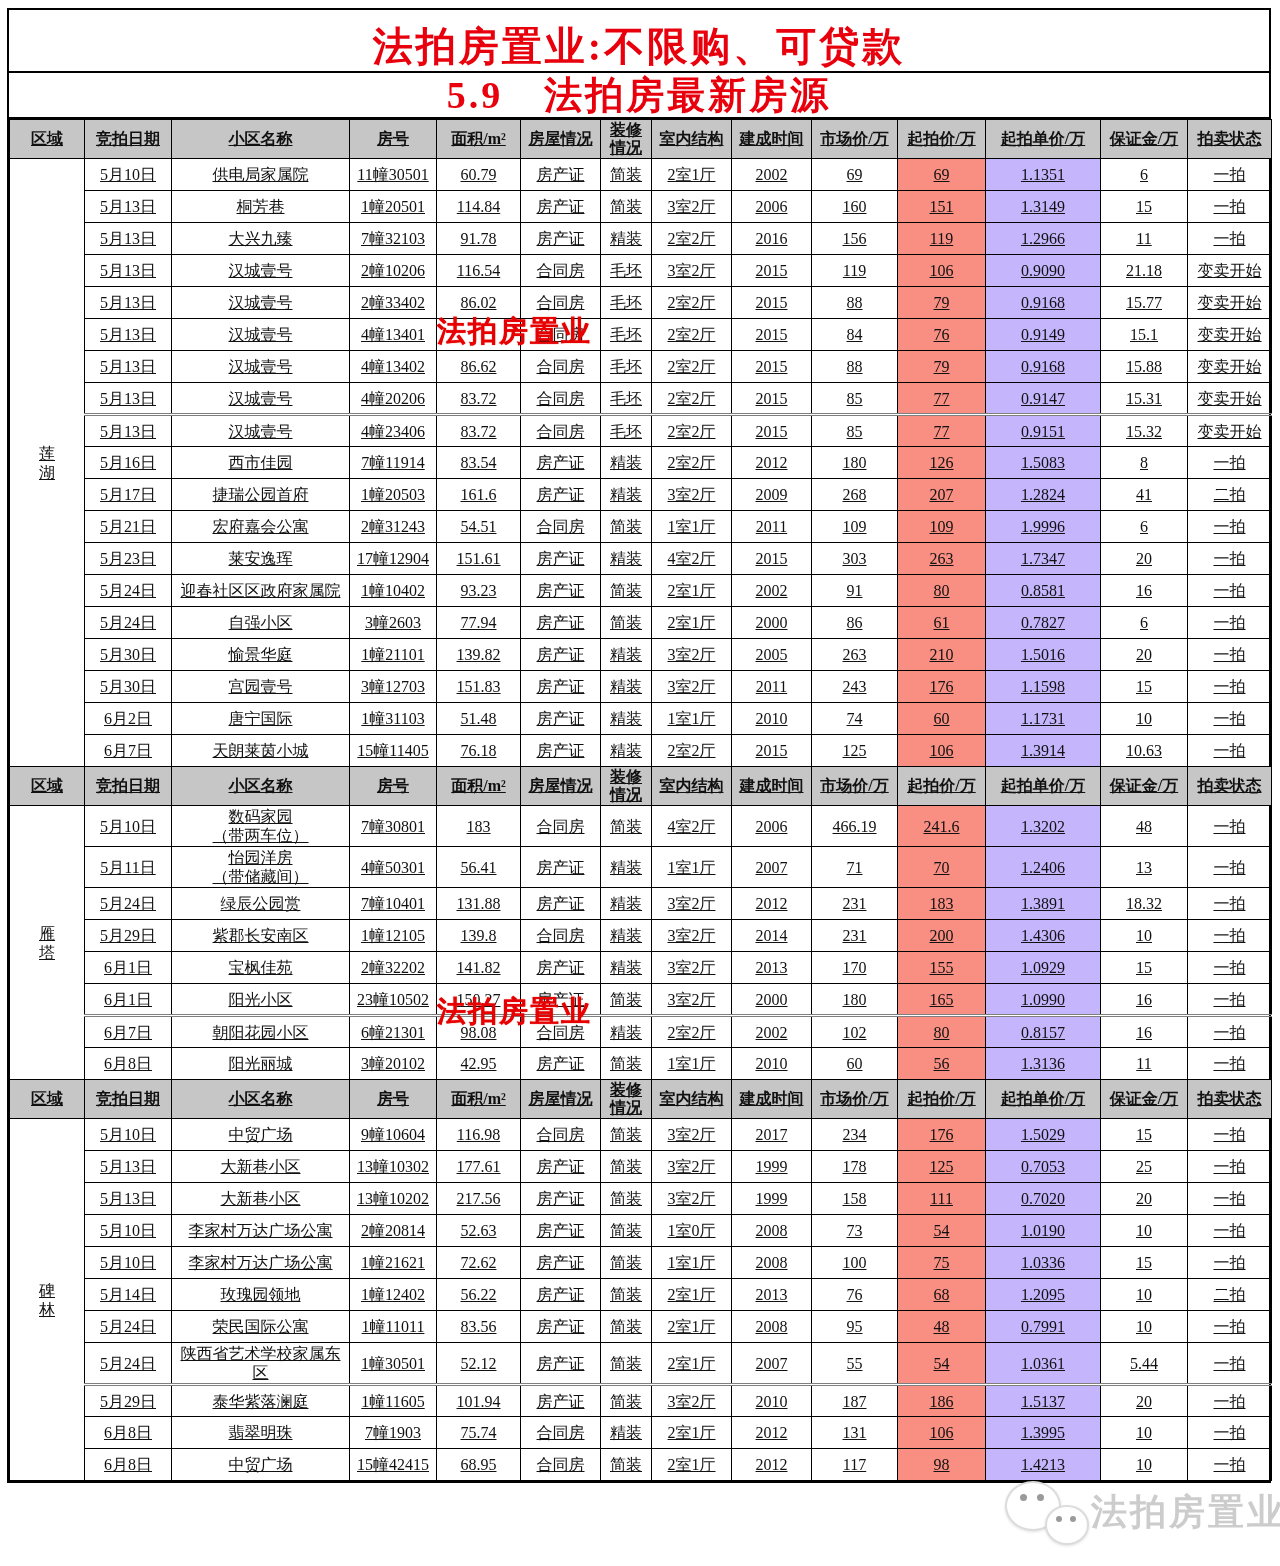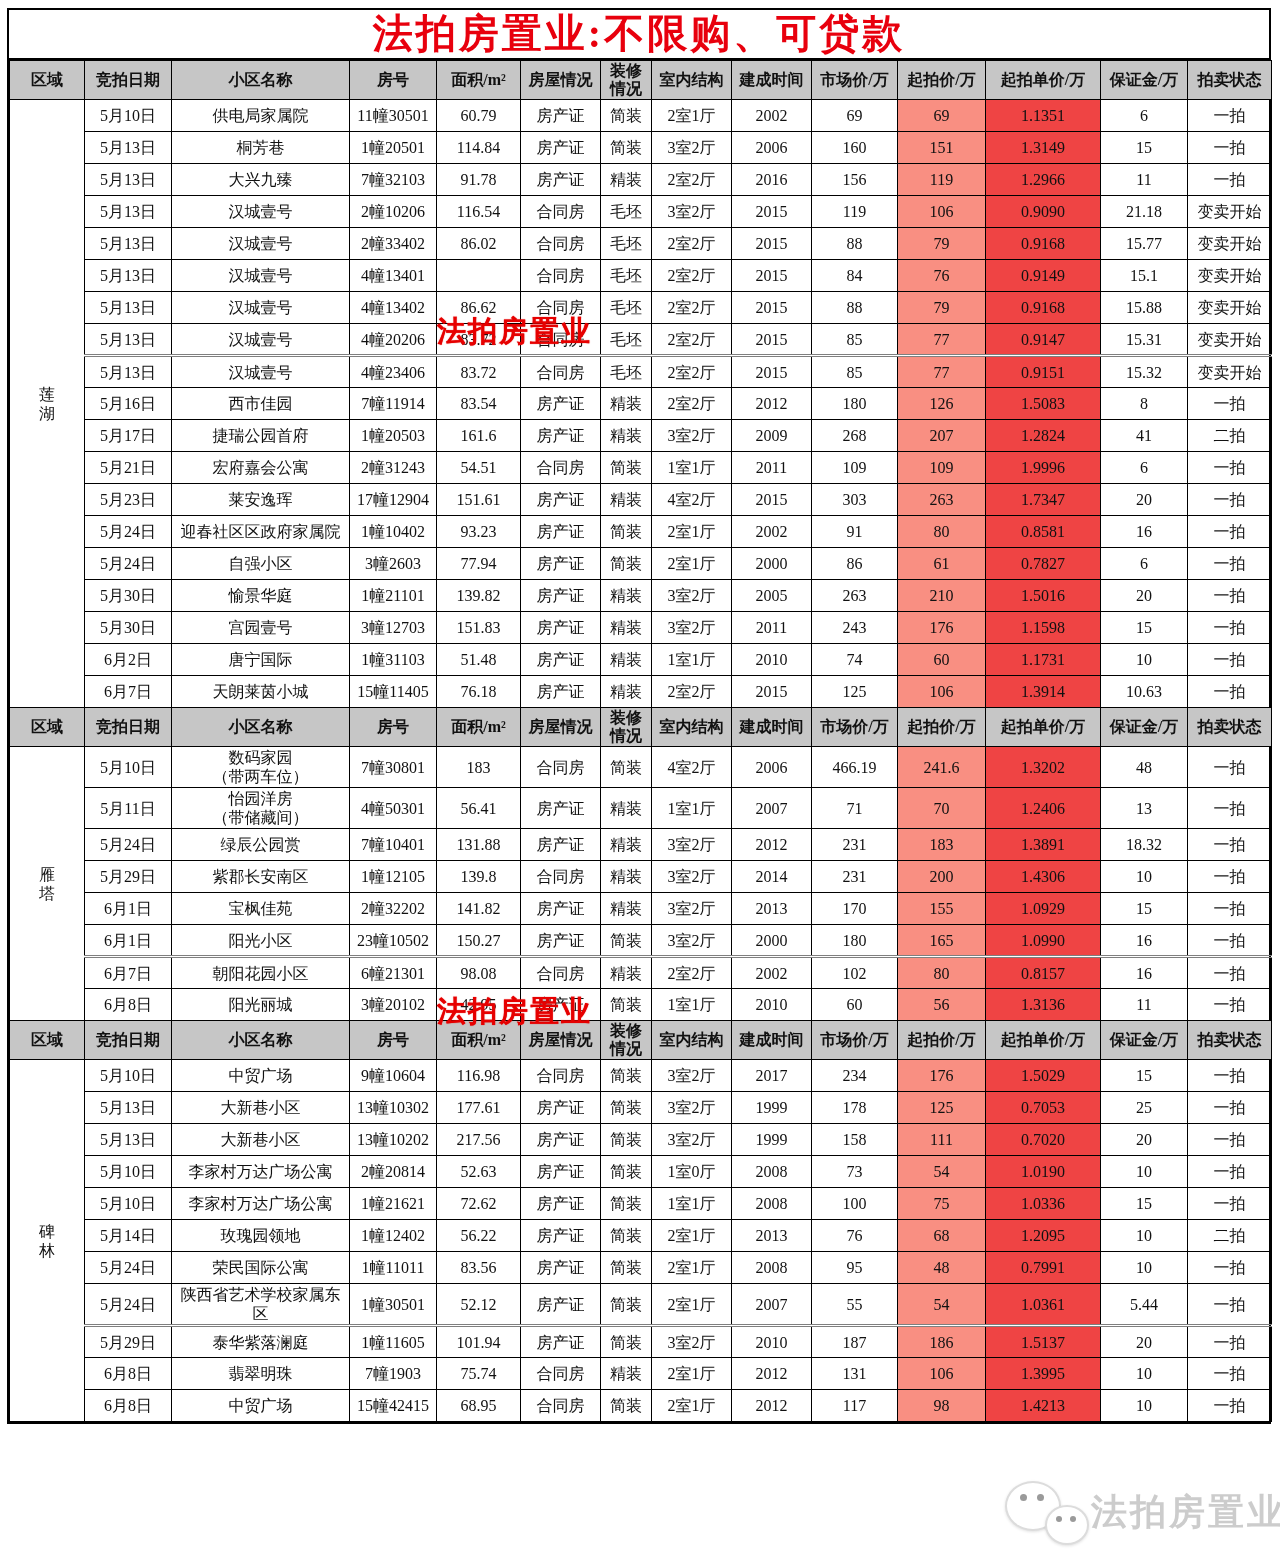--- a/index.html
+++ b/index.html
@@ -17,47 +17,48 @@
     border:2px solid #000;
     box-sizing:border-box;
   }
   .title1,.title2{
     text-align:center;
     color:#e8000d;
     font-weight:bold;
     border-bottom:2px solid #000;
     letter-spacing:3px;
   }
-  .title1{font-size:40px;line-height:48px;height:48px;}
+  .title1{font-size:40px;line-height:48px;height:48px;margin-top:13px;}
   .title2{font-size:38px;line-height:44px;height:44px;}
   table.grid{
     border-collapse:collapse;
     table-layout:fixed;
     width:100%;
+    text-decoration:underline;
   }
   table.grid th,table.grid td{
     border:1px solid #000;
     text-align:center;
     vertical-align:middle;
     font-size:16px;
     padding:1px 2px;
     overflow:hidden;
     box-sizing:border-box;
   }
   table.grid th{
     background:#c6c6c6;
     font-weight:bold;
     height:37px;
     line-height:18px;
   }
   table.grid td{height:32px;line-height:19px;}
   td.cell-name{text-align:left;padding-left:6px;white-space:pre-line;}
   td.cell-date{font-size:15px;}
   td.col-start{background:#f98f82;}
-  td.col-unitprice{background:#ef4444;}
+  td.col-unitprice{background:#c4b5fd;}
   td.region-cell{
     font-size:42px;
     line-height:1.25;
     white-space:pre-line;
     font-weight:400;
     padding:0;
   }
   tr.thick-top td{border-top:3px double #7f7f7f;}
   .wm-red{
     position:absolute;
@@ -100,20 +101,21 @@
   .b2{left:40px;top:24px;width:40px;height:36px;}
   .b2 .e1{left:9px;top:9px;width:6px;height:6px;}
   .b2 .e2{left:23px;top:9px;width:6px;height:6px;}
 </style>
 </head>
 <body>
 
 <div class="sheet">
   <div class="frame">
     <div class="title1">法拍房置业:不限购、可贷款</div>
+    <div class="title2">5.9　法拍房最新房源</div>
     <table class="grid">
       <colgroup>
         <col style="width:75px">
           <col style="width:87px">
           <col style="width:178px">
         <col style="width:87px">
           <col style="width:84px">
           <col style="width:80px">
         <col style="width:51px">
           <col style="width:80px">

